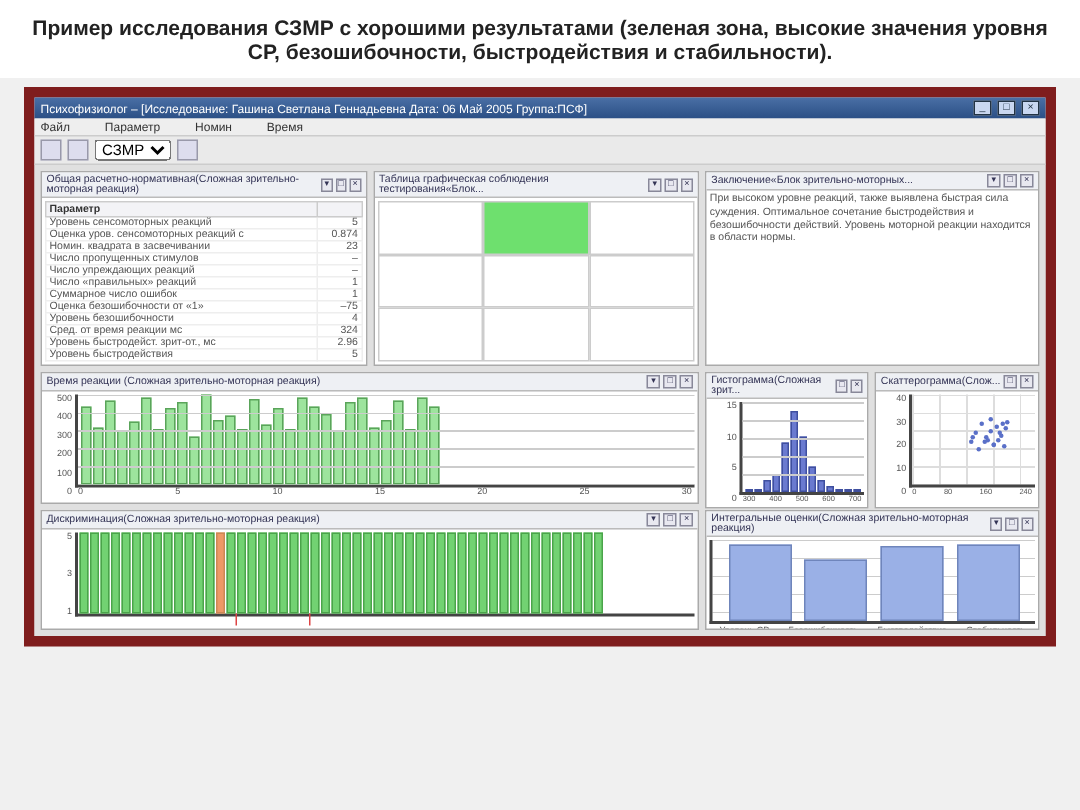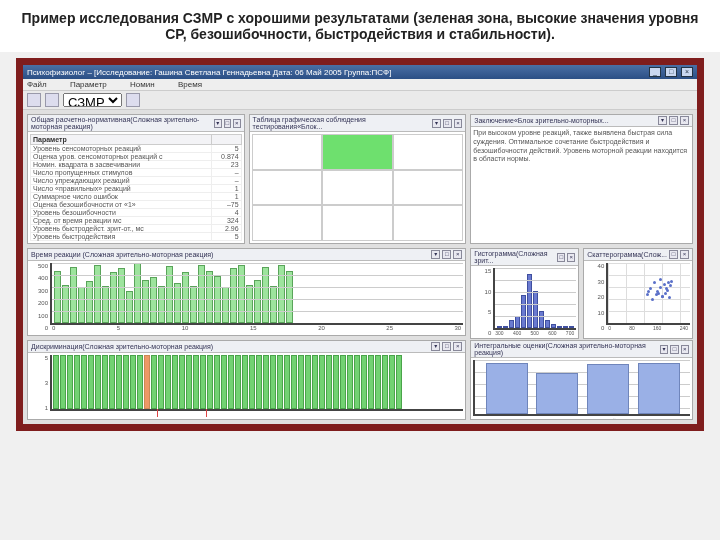--- a/index.html
+++ b/index.html
@@ -74,21 +74,21 @@
   </div>
   <div class="menubar">
     <span>Файл</span>
     <span>Параметр</span>
     <span>Номин</span>
     <span>Время</span>
   </div>
   <div class="toolbar">
     <span class="tool-ico"></span>
     <span class="tool-ico"></span>
-    <select style="font-size:13px;height:14px;"><option>СЗМР</option></select>
+    <select style="font-size:10px;height:14px;"><option>СЗМР</option></select>
     <span class="tool-ico"></span>
   </div>
 
   <div class="panes">
 
     <div class="pane row1">
       <div class="pane-title">
           <span>Общая расчетно-нормативная(Сложная зрительно-моторная реакция)</span>
           <span class="spacer"></span>
           <span class="pane-ctl">▾</span>

